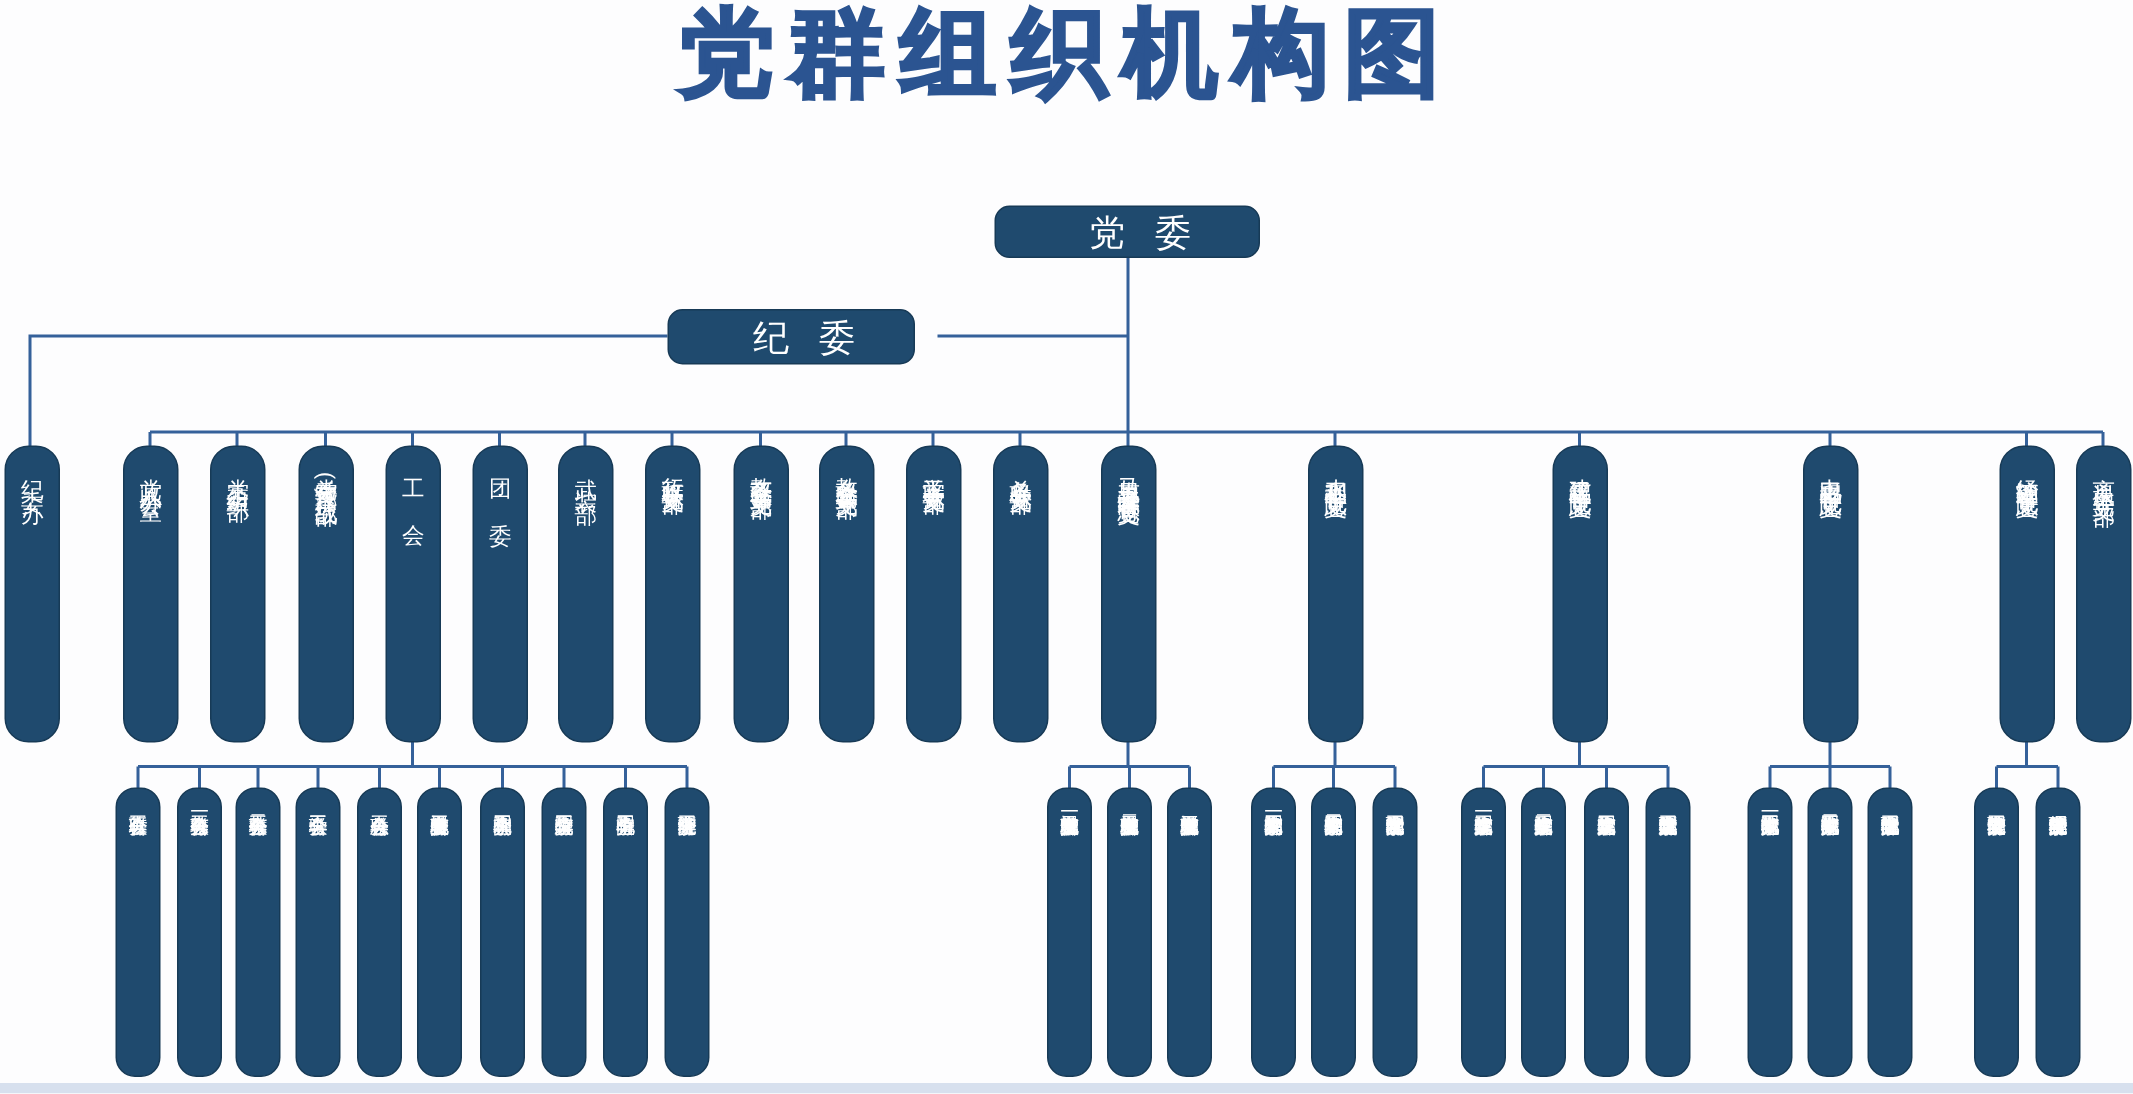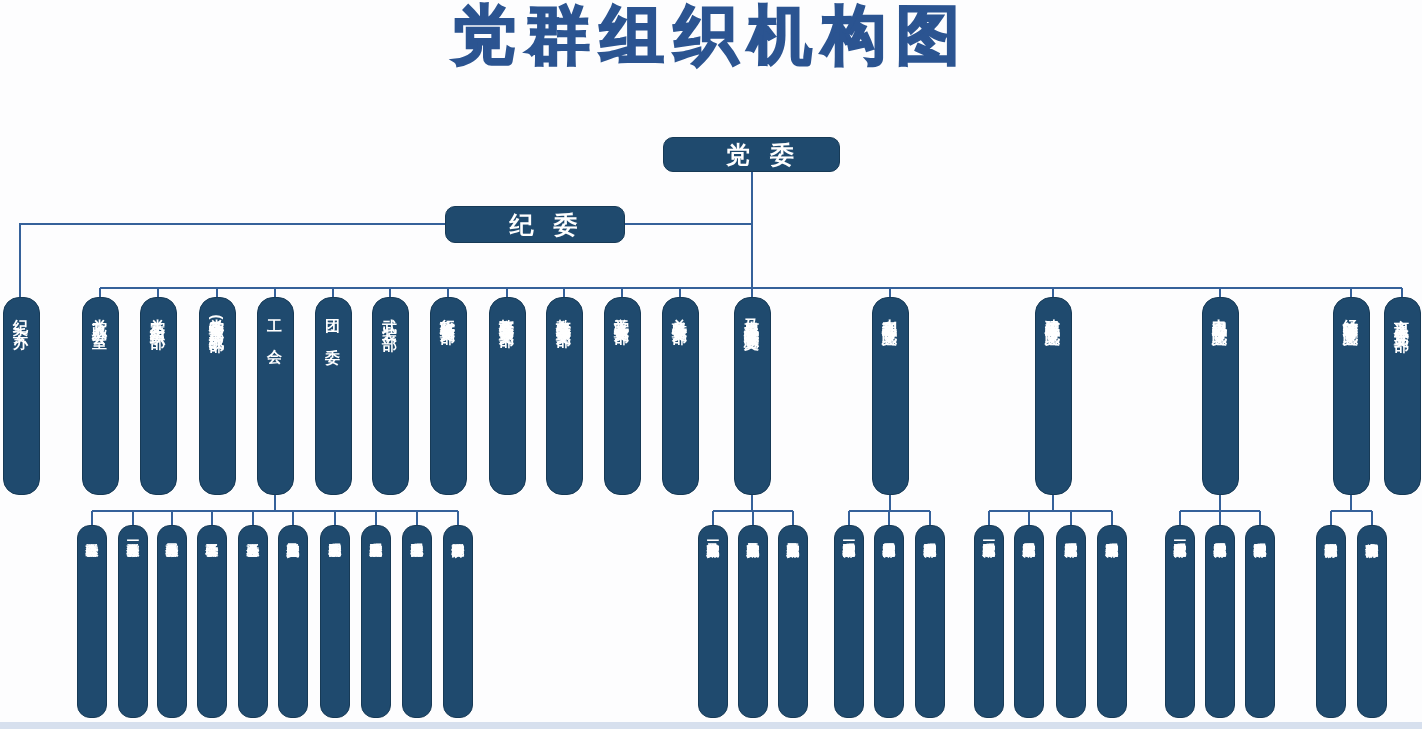--- a/index.html
+++ b/index.html
@@ -18,21 +18,21 @@
   .title{
     position:absolute;top:-8px;left:0;width:100%;height:86px;line-height:86px;
     text-align:center;font-size:64px;font-weight:900;letter-spacing:10px;
     color:var(--title);-webkit-text-stroke:2.2px var(--title);
     white-space:nowrap;
   }
   .lines{position:absolute;left:0;top:0;width:1422px;height:729px;}
   .node{
     position:absolute;background:var(--fill);color:#ffffff;
     border:1px solid var(--fill-border);box-sizing:border-box;
-    font-weight:bold;
+    font-weight:normal;
     padding-left:17px;
   }
   .hnode{
     border-radius:10px;display:flex;align-items:center;justify-content:center;
     font-size:24px;white-space:nowrap;
   }
   .hnode .lbl{letter-spacing:20px;margin-right:-20px;}
   .vnode{
     writing-mode:vertical-rl;text-orientation:mixed;
     white-space:nowrap;
@@ -48,21 +48,21 @@
   <svg class="lines" width="1422" height="729" viewBox="0 0 1422 729">
     <path id="connector-path" fill="none" stroke="#35619a" stroke-width="2" d="M752 172 V288 M625 224 H752 M445 224 H20 V299 M100 288 H1402 M100 288 V299 M158 288 V299 M217 288 V299 M275 288 V299 M333 288 V299 M390 288 V299 M448 288 V299 M507 288 V299 M564 288 V299 M622 288 V299 M680 288 V299 M752 288 V299 M890 288 V299 M1053 288 V299 M1220 288 V299 M1351 288 V299 M1402 288 V299 M275 493 V511 M92 511 H458 M92 511 V527 M133 511 V527 M172 511 V527 M212 511 V527 M253 511 V527 M293 511 V527 M335 511 V527 M376 511 V527 M417 511 V527 M458 511 V527 M752 493 V511 M713 511 H793 M713 511 V527 M753 511 V527 M793 511 V527 M890 493 V511 M849 511 H930 M849 511 V527 M889 511 V527 M930 511 V527 M1053 493 V511 M989 511 H1112 M989 511 V527 M1029 511 V527 M1071 511 V527 M1112 511 V527 M1220 493 V511 M1180 511 H1260 M1180 511 V527 M1220 511 V527 M1260 511 V527 M1351 493 V511 M1331 511 H1372 M1331 511 V527 M1372 511 V527"></path>
   </svg>
 
   <div class="title">党群组织机构图</div>
 
   <div class="node hnode" style="left:663px;top:137px;width:177px;height:35px;">
     <span class="lbl">党委</span>
   </div>
 
-  <div class="node hnode" style="left:445px;top:206px;width:180px;height:37px;">
+  <div class="node hnode" style="left:445px;top:206px;width:165px;height:37px;">
     <span class="lbl">纪委</span>
   </div>
 
   <div id="nodes-layer">
       <div class="node vnode v3" style="left: 2.5px; top: 297px; letter-spacing: 8px;">纪委办</div>
       <div class="node vnode v3" style="left: 81.5px; top: 297px; letter-spacing: 3.5px;">党政办公室</div>
       <div class="node vnode v3" style="left: 139.5px; top: 297px; letter-spacing: 3.5px;">党委组织部</div>
       <div class="node vnode v3" style="left: 198.5px; top: 297px; letter-spacing: 1.5px;">党委宣传部(统战部)</div>
       <div class="node vnode v3" style="left: 256.5px; top: 297px; letter-spacing: 30px;">工会</div>
       <div class="node vnode v3" style="left: 314.5px; top: 297px; letter-spacing: 30px;">团委</div>

